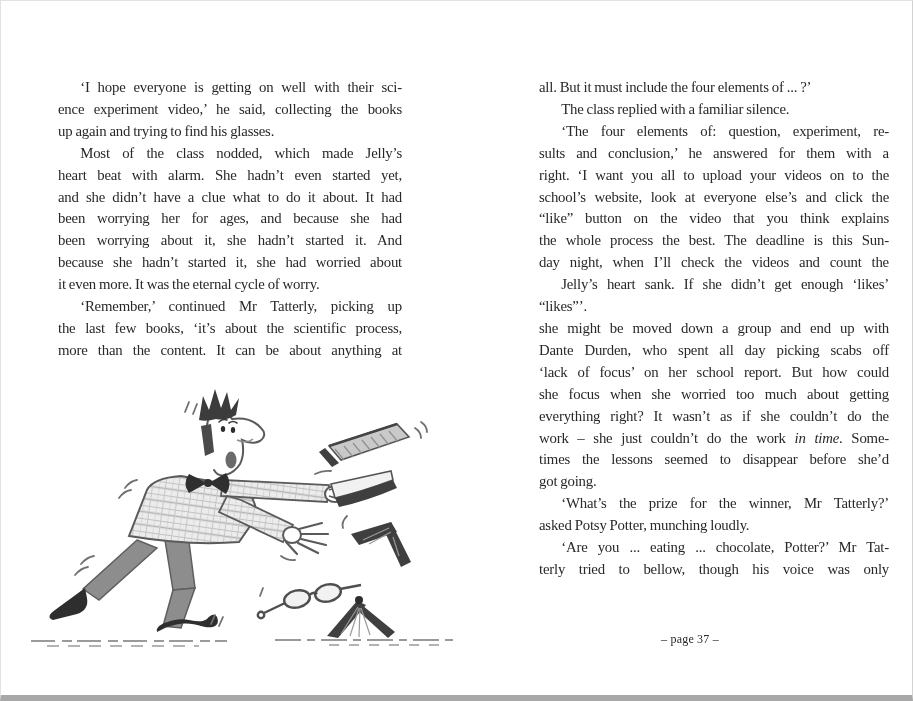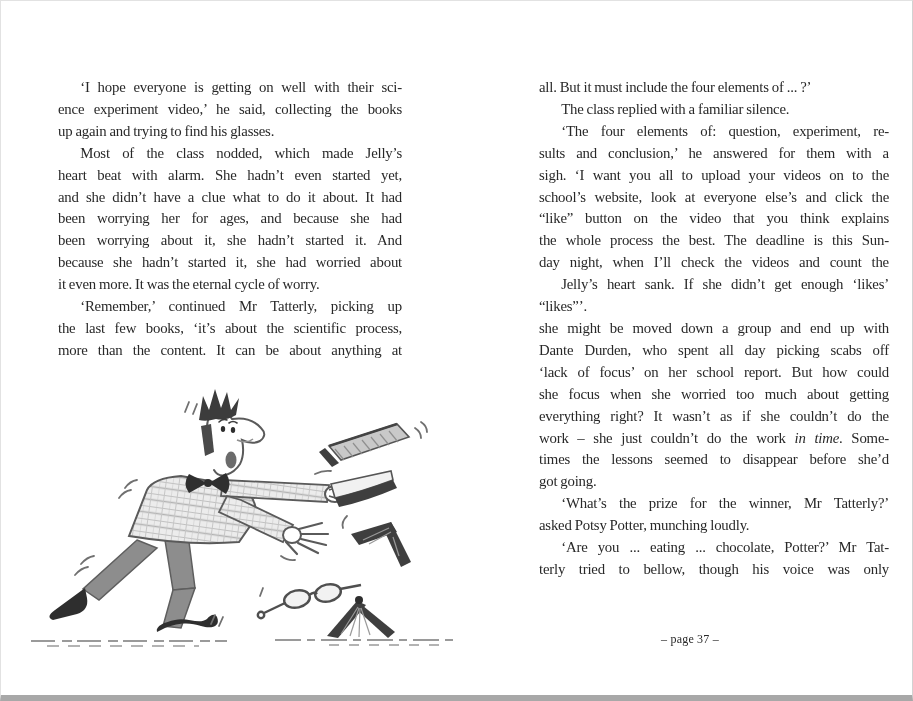--- a/index.html
+++ b/index.html
@@ -58,21 +58,21 @@
       <div class="line indent"><span>‘Remember,’ continued Mr Tatterly, picking up</span></div>
       <div class="line"><span>the last few books, ‘it’s about the scientific process,</span></div>
       <div class="line"><span>more than the content. It can be about anything at</span></div>
     </div>
 
   <div class="textcol right">
       <div class="line last"><span>all. But it must include the four elements of ... ?’</span></div>
       <div class="line indent last"><span>The class replied with a familiar silence.</span></div>
       <div class="line indent"><span>‘The four elements of: question, experiment, re-</span></div>
       <div class="line"><span>sults and conclusion,’ he answered for them with a</span></div>
-      <div class="line"><span>sigh. ‘I want you all to upload your videos on to the</span></div>
+      <div class="line"><span>right. ‘I want you all to upload your videos on to the</span></div>
       <div class="line"><span>school’s website, look at everyone else’s and click the</span></div>
       <div class="line"><span>“like” button on the video that you think explains</span></div>
       <div class="line"><span>the whole process the best. The deadline is this Sun-</span></div>
       <div class="line"><span>day night, when I’ll check the videos and count the</span></div>
       <div class="line indent"><span>Jelly’s heart sank. If she didn’t get enough ‘likes’</span></div>
       <div class="line last"><span>“likes”’.</span></div>
       <div class="line"><span>she might be moved down a group and end up with</span></div>
       <div class="line"><span>Dante Durden, who spent all day picking scabs off</span></div>
       <div class="line"><span>‘lack of focus’ on her school report. But how could</span></div>
       <div class="line"><span>she focus when she worried too much about getting</span></div>

